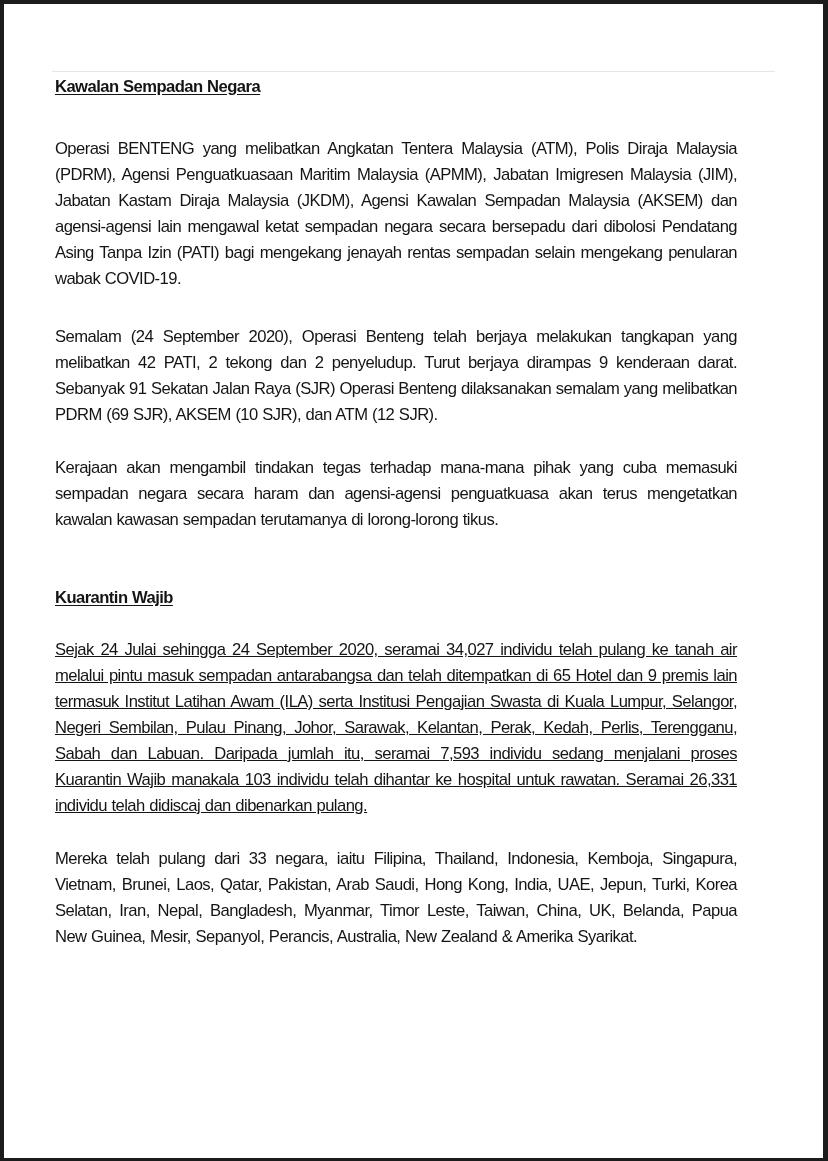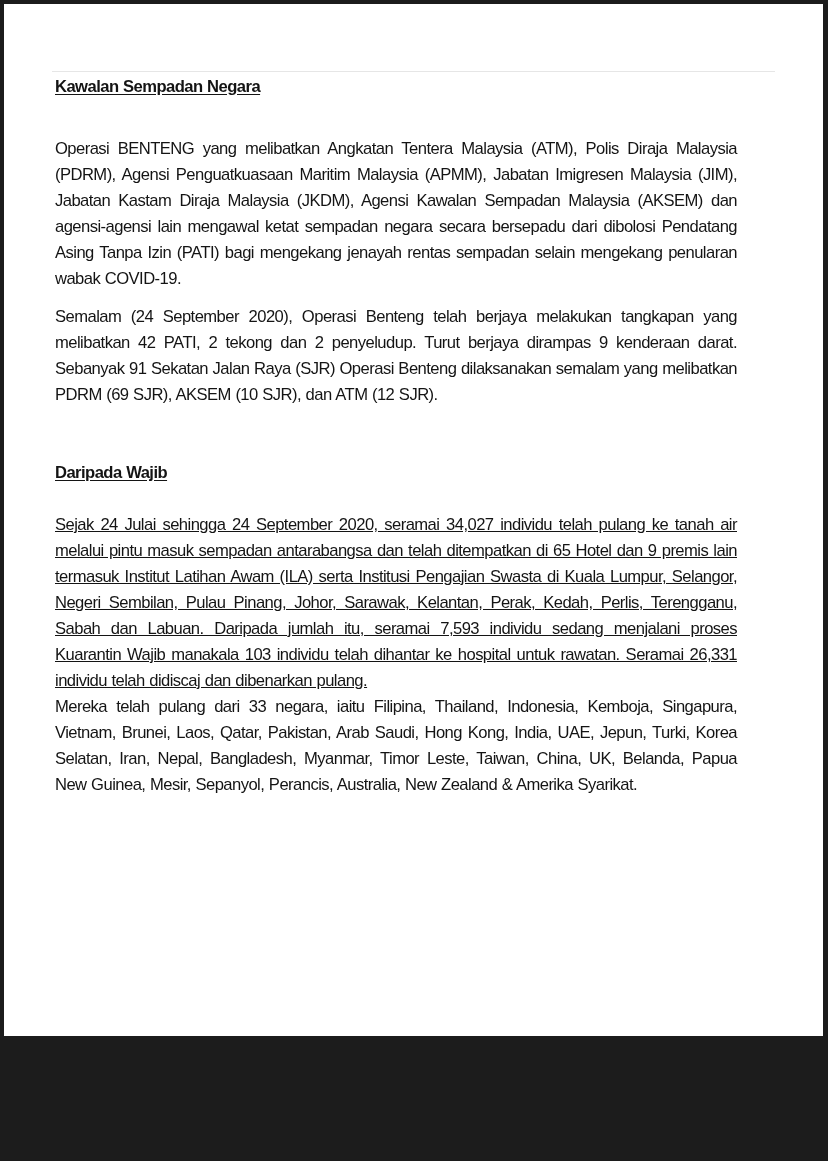--- a/index.html
+++ b/index.html
@@ -3,21 +3,21 @@
 <meta charset="utf-8">
 <style>
   html, body { margin: 0; padding: 0; }
   body {
     width: 828px; height: 1161px; overflow: hidden;
     background: #1c1c1c;
     position: relative;
   }
   .page {
     position: absolute;
-    left: 4px; top: 4px; width: 819px; height: 1032px;
+    left: 4px; top: 4px; width: 819px; height: 1154px;
     background: #ffffff;
     overflow: hidden;
   }
   .header-rule {
     position: absolute;
     left: 48px; top: 67px; width: 723px; height: 1px;
     background: #e6e6e6;
   }
   .content {
     position: absolute;
@@ -37,36 +37,37 @@
     height: 26px;
     font-size: 16.6px;
   }
   p {
     margin: 0;
     text-align: justify;
   }
   .p-last { text-align-last: left; }
   #h1 { margin-top: 0px; }
   #p1 { margin-top: 36px; }
-  #p2 { margin-top: 12px; }
+  #p2 { margin-top: 32px; }
   #p3 { margin-top: 27px; }
   #h2 { margin-top: 52px; }
   #p4 { margin-top: 26px; text-decoration: underline; }
-  #p5 { }
+  #p5 { margin-top: 27px; }
 </style>
 </head>
 <body>
 
 <div class="page">
   <div class="header-rule"></div>
   <div class="content">
     <section>
       <h2 id="h1" class="heading">Kawalan Sempadan Negara</h2>
       <p id="p1" class="p-last">Operasi BENTENG yang melibatkan Angkatan Tentera Malaysia (ATM), Polis Diraja Malaysia (PDRM), Agensi Penguatkuasaan Maritim Malaysia (APMM), Jabatan Imigresen Malaysia (JIM), Jabatan Kastam Diraja Malaysia (JKDM), Agensi Kawalan Sempadan Malaysia (AKSEM) dan agensi-agensi lain mengawal ketat sempadan negara secara bersepadu dari dibolosi Pendatang Asing Tanpa Izin (PATI) bagi mengekang jenayah rentas sempadan selain mengekang penularan wabak COVID-19.</p>
       <p id="p2" class="p-last">Semalam (24 September 2020), Operasi Benteng telah berjaya melakukan tangkapan yang melibatkan 42 PATI, 2 tekong dan 2 penyeludup. Turut berjaya dirampas 9 kenderaan darat.  Sebanyak 91 Sekatan Jalan Raya (SJR) Operasi Benteng dilaksanakan semalam yang melibatkan PDRM (69 SJR), AKSEM (10 SJR), dan ATM (12 SJR).</p>
+      <p id="p3" class="p-last">Kerajaan akan mengambil tindakan tegas terhadap mana-mana pihak yang cuba memasuki sempadan negara secara haram dan agensi-agensi penguatkuasa akan terus mengetatkan kawalan kawasan sempadan terutamanya di lorong-lorong tikus.</p>
     </section>
     <section>
-      <h2 id="h2" class="heading">Daripada Wajib</h2>
+      <h2 id="h2" class="heading">Kuarantin Wajib</h2>
       <p id="p4" class="p-last">Sejak 24 Julai sehingga 24 September 2020, seramai 34,027 individu telah pulang ke tanah air melalui pintu masuk sempadan antarabangsa dan telah ditempatkan di 65 Hotel dan 9 premis lain termasuk Institut Latihan Awam (ILA) serta Institusi Pengajian Swasta di Kuala Lumpur, Selangor, Negeri Sembilan, Pulau Pinang, Johor, Sarawak, Kelantan, Perak, Kedah, Perlis, Terengganu, Sabah dan Labuan. Daripada jumlah itu, seramai 7,593 individu sedang menjalani proses Kuarantin Wajib manakala 103 individu telah dihantar ke hospital untuk rawatan. Seramai 26,331 individu telah didiscaj dan dibenarkan pulang.</p>
       <p id="p5" class="p-last">Mereka telah pulang dari 33 negara, iaitu Filipina, Thailand, Indonesia, Kemboja, Singapura, Vietnam, Brunei, Laos, Qatar, Pakistan, Arab Saudi, Hong Kong, India, UAE, Jepun, Turki, Korea Selatan, Iran, Nepal, Bangladesh, Myanmar, Timor Leste, Taiwan, China, UK, Belanda, Papua New Guinea, Mesir, Sepanyol, Perancis, Australia, New Zealand &amp; Amerika Syarikat.</p>
     </section>
   </div>
 </div>
 
 </body></html>

